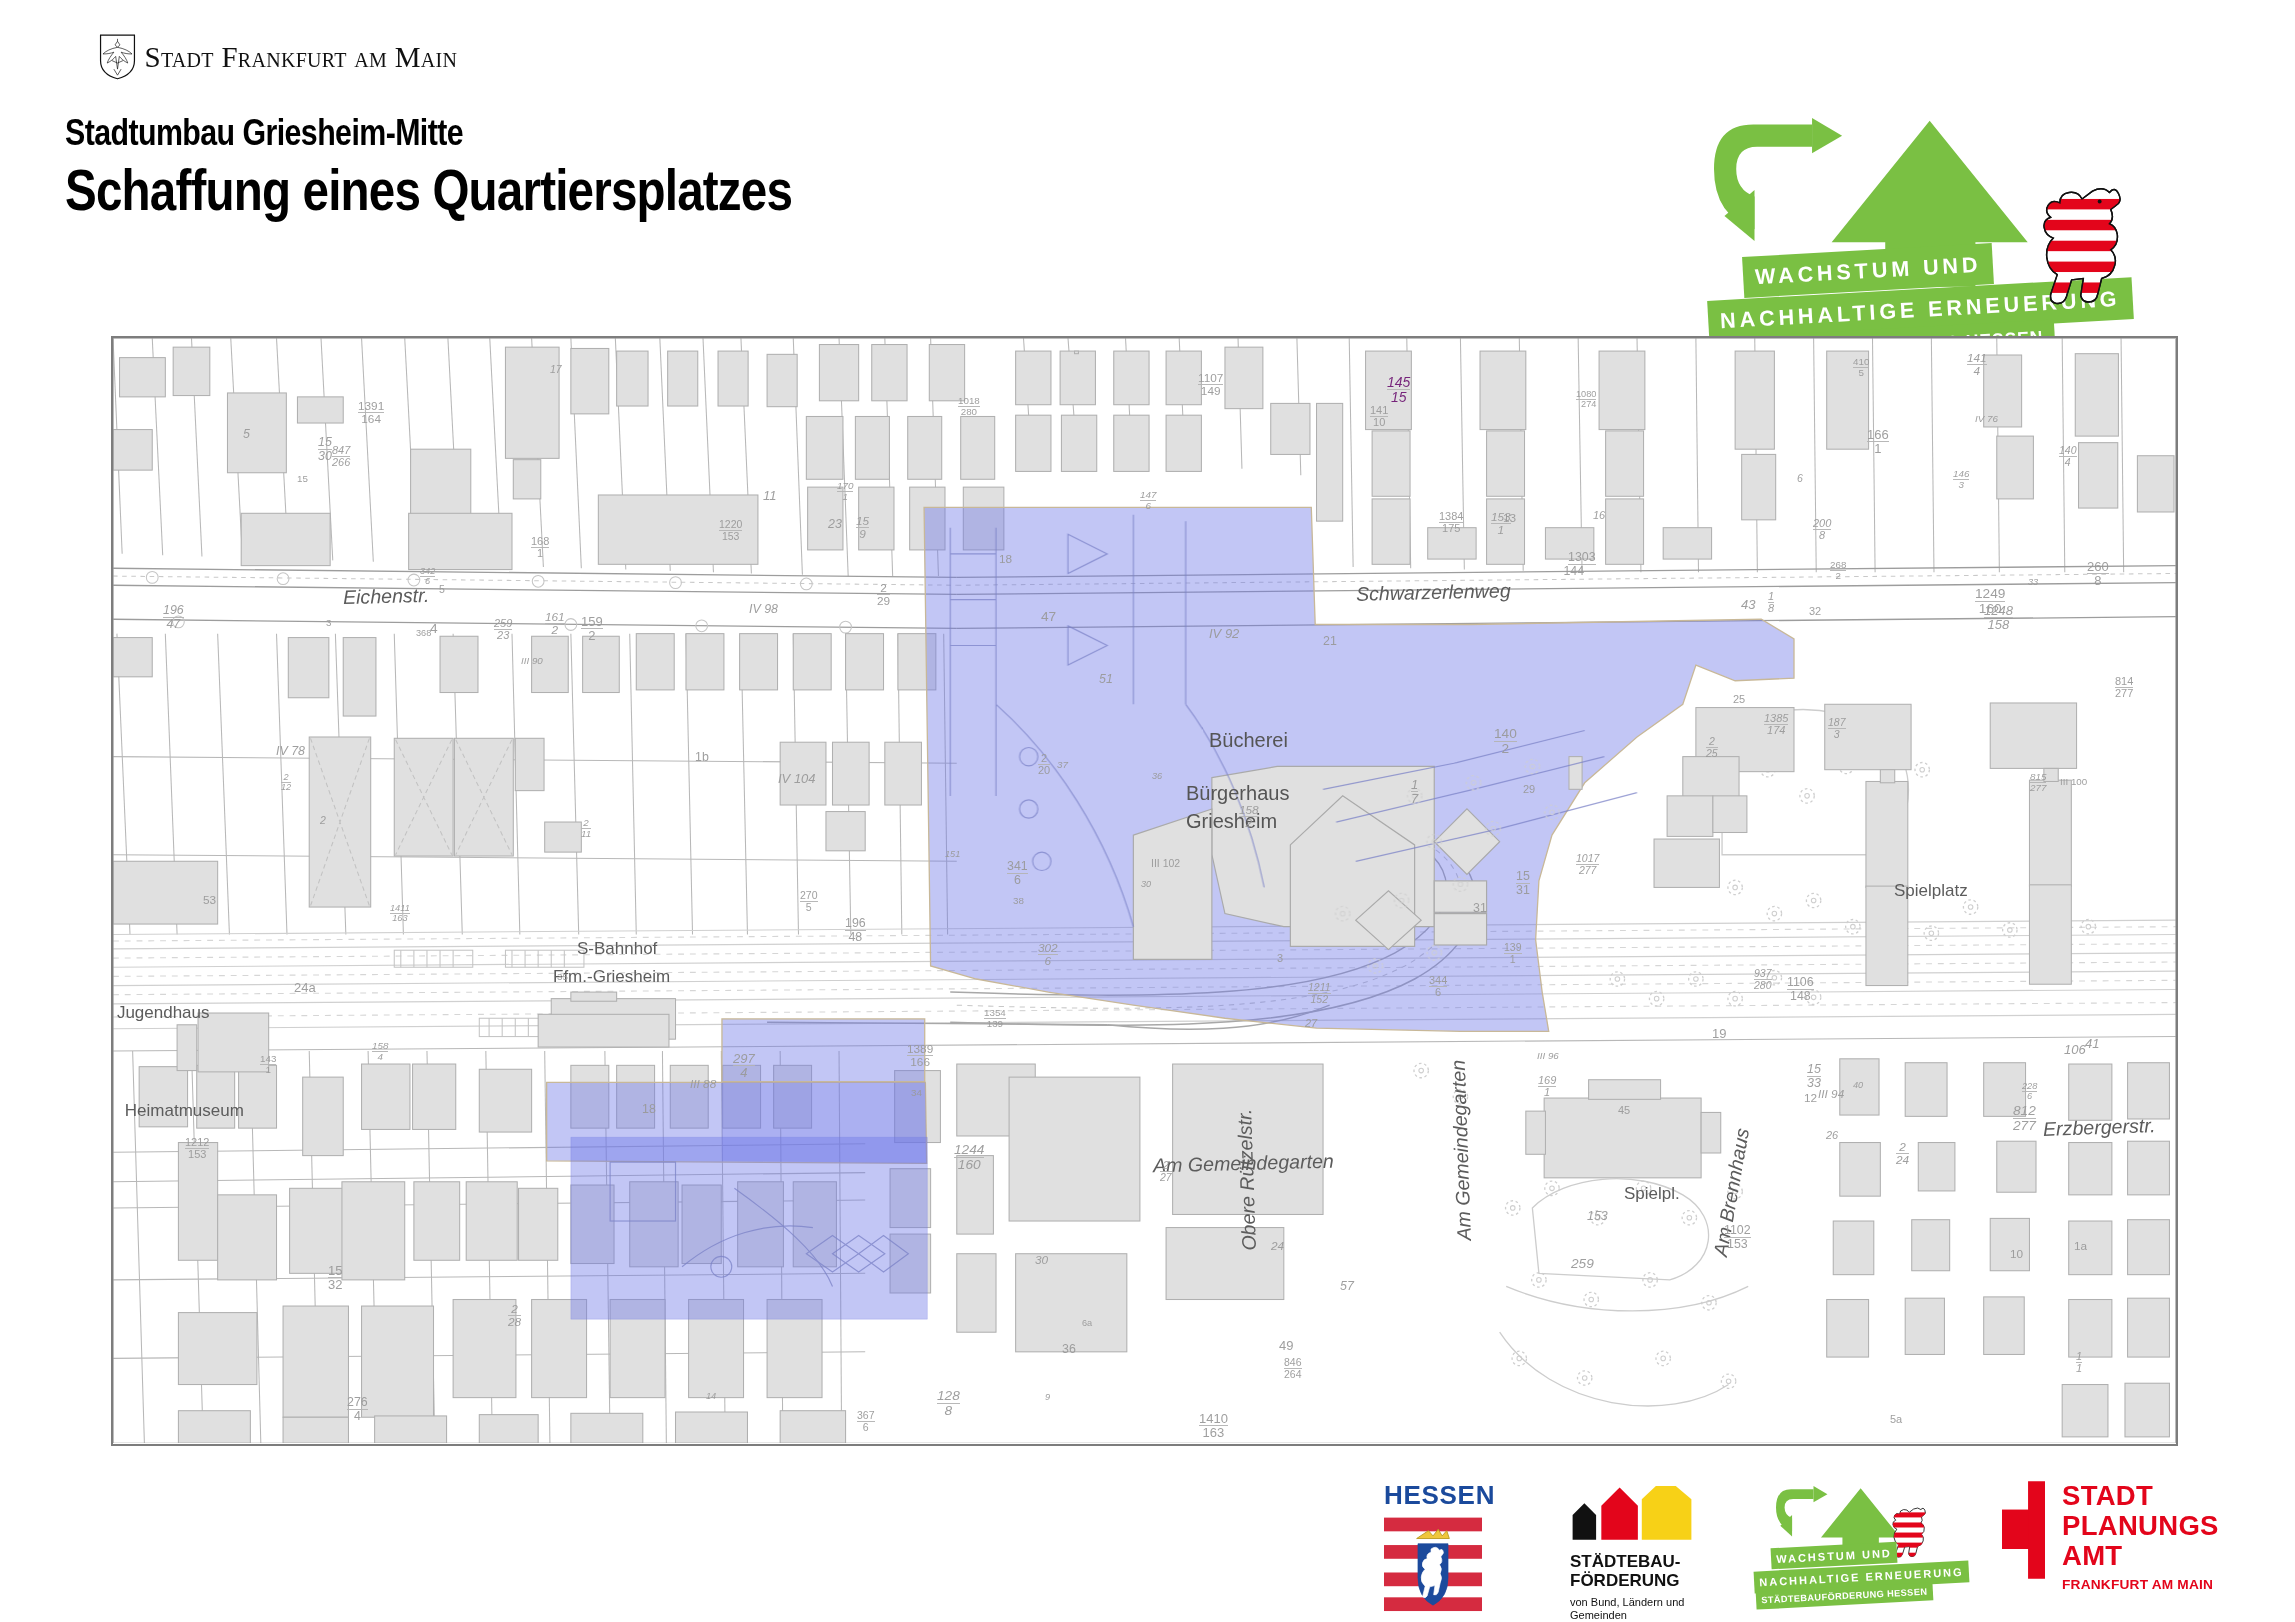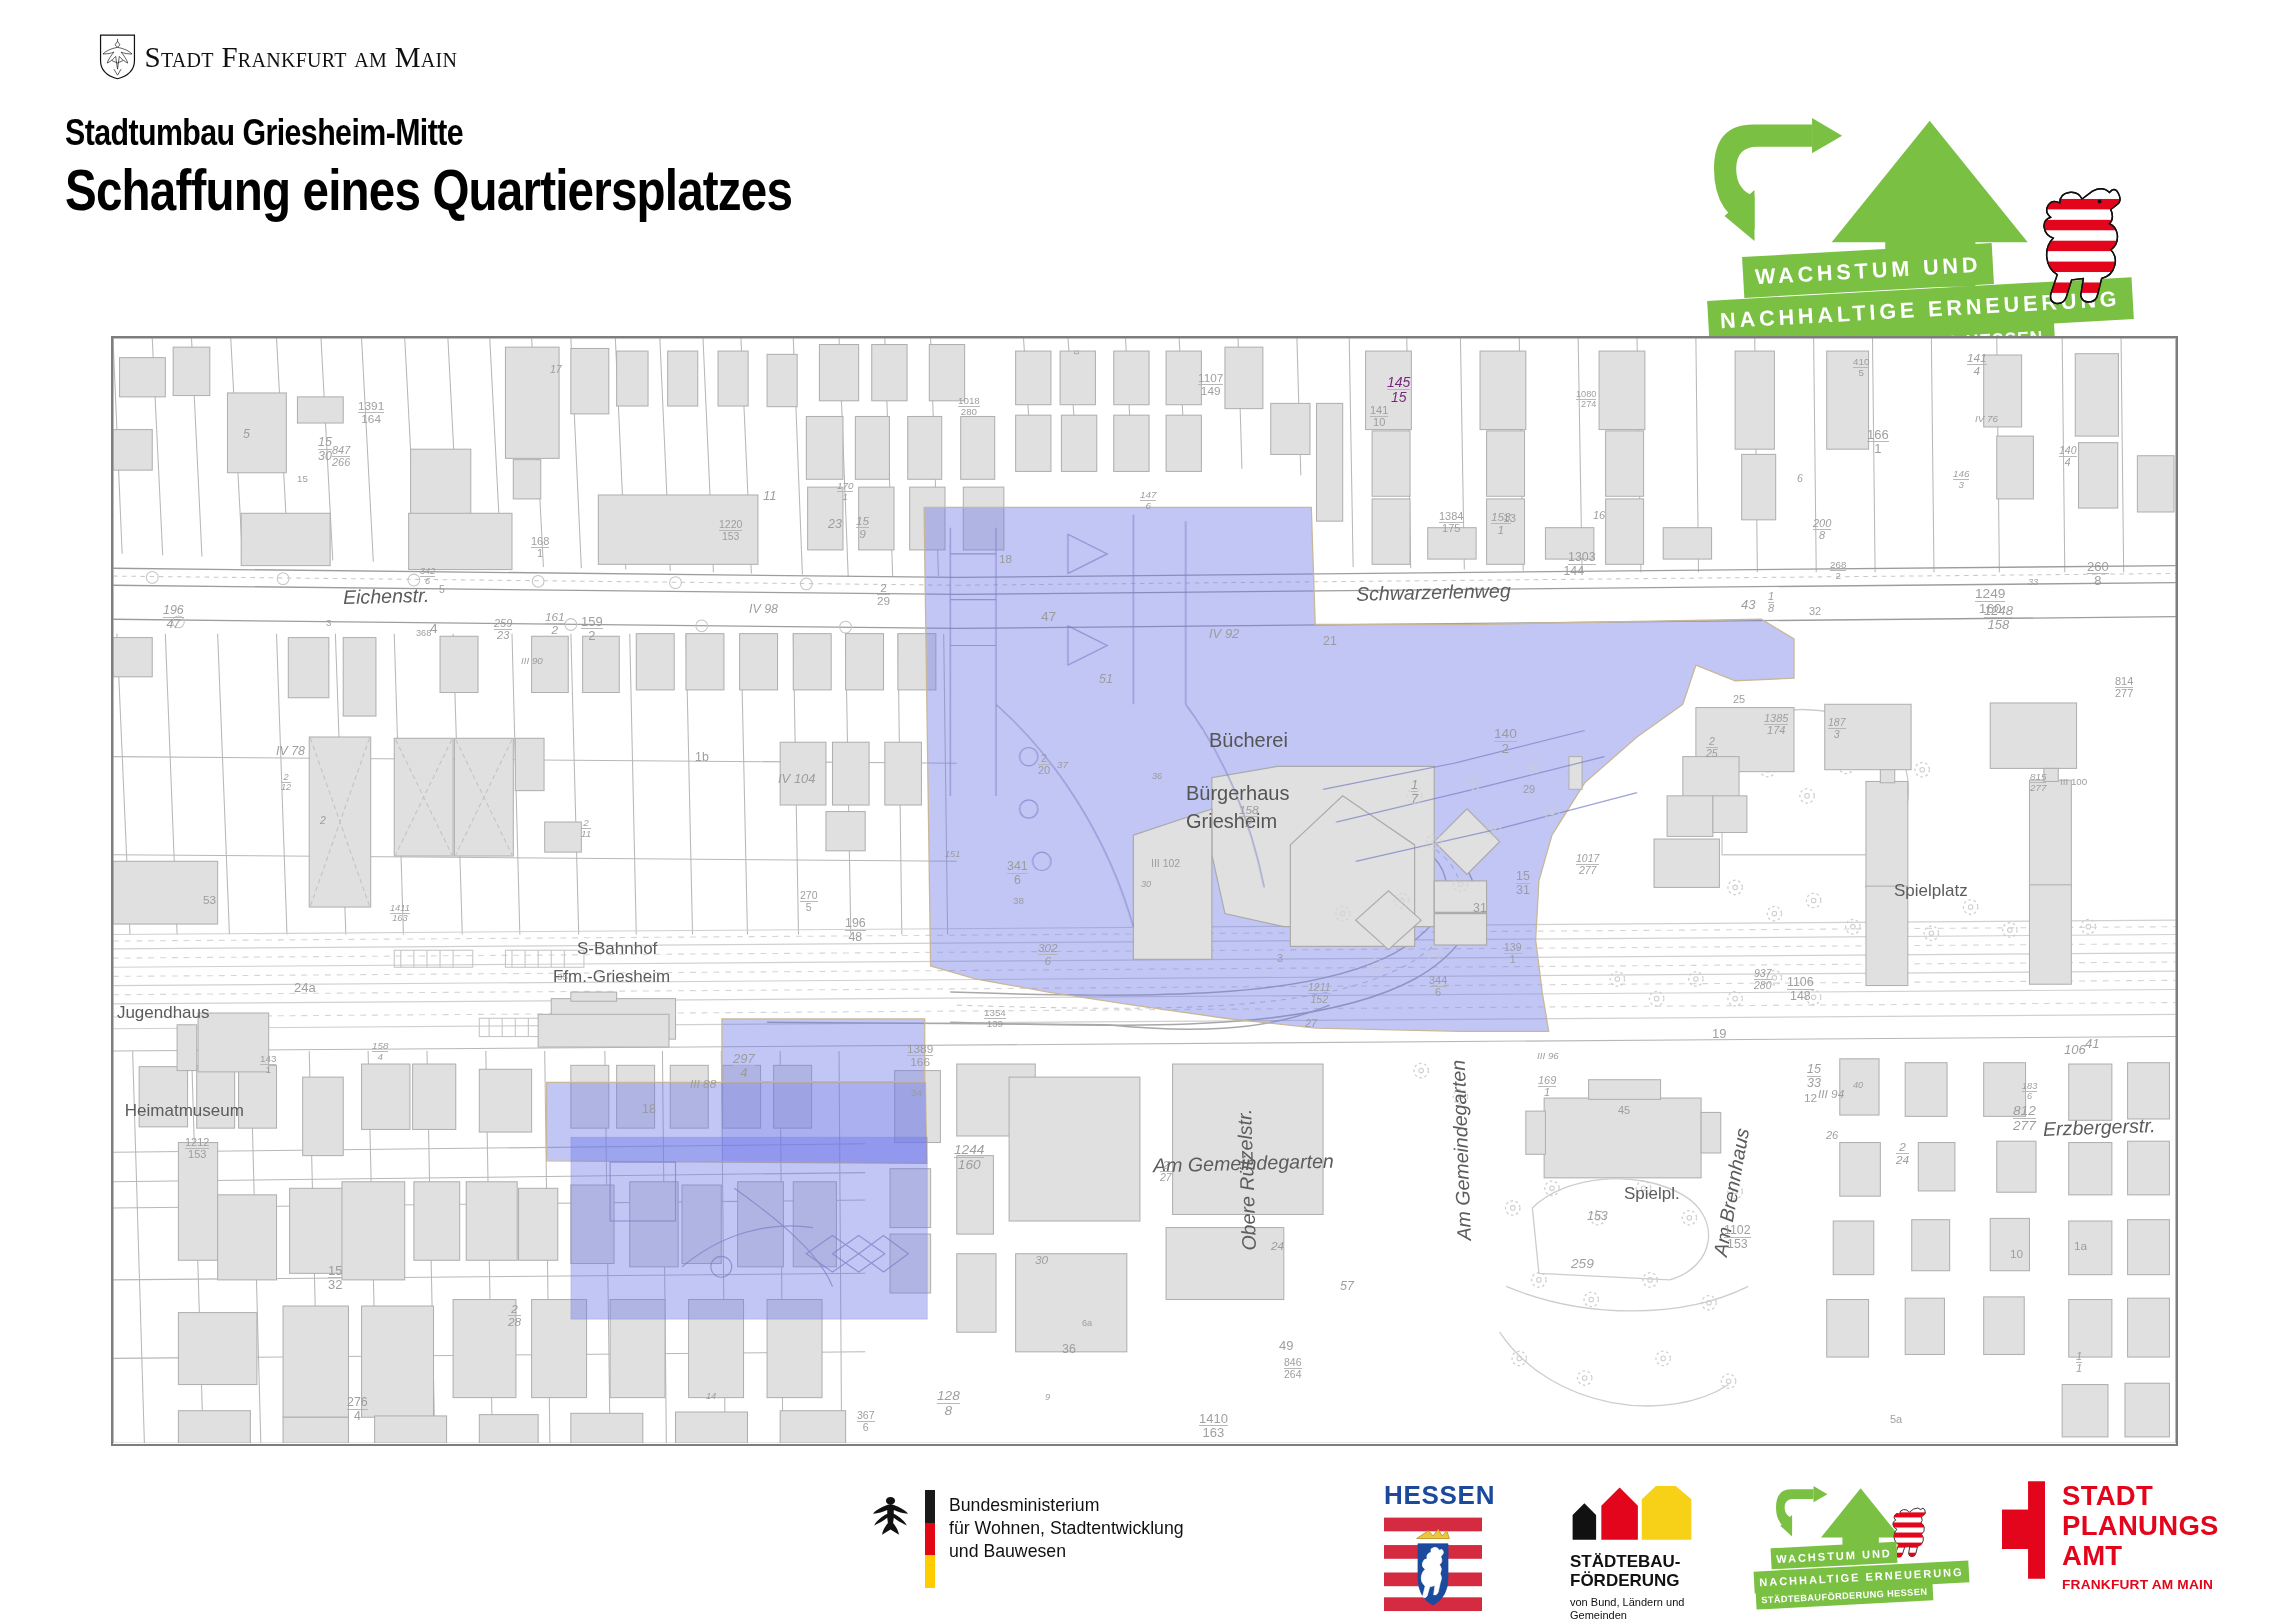--- a/index.html
+++ b/index.html
@@ -654,21 +654,21 @@
   <div class="map-label poi" style="left:1096px;top:391px;">Bücherei</div>
   <div class="map-label poi" style="left:1073px;top:444px;">Bürgerhaus</div>
   <div class="map-label poi" style="left:1073px;top:472px;">Griesheim</div>
   <div class="map-label poi-sm" style="left:464px;top:601px;">S-Bahnhof</div>
   <div class="map-label poi-sm" style="left:440px;top:629px;">Ffm.-Griesheim</div>
   <div class="map-label poi-sm" style="left:3.9px;top:665px;">Jugendhaus</div>
   <div class="map-label poi-sm" style="left:11.8px;top:763px;">Heimatmuseum</div>
   <div class="map-label poi-sm" style="left:1781px;top:543px;">Spielplatz</div>
   <div class="map-label poi-sm" style="left:1511px;top:846px;">Spielpl.</div>
 <div class="map-label" style="left: 1909px; top: 744px; font-size: 9.2px; font-style: italic; color: rgb(154, 154, 154); opacity: 0.95; text-align: center; line-height: 1.02;">
-      <span style="display:block;border-bottom:0.7px solid #b5b5b5;">183</span>
+      <span style="display:block;border-bottom:0.7px solid #b5b5b5;">228</span>
       <span style="display:block;">6</span>
     </div>
     <div class="map-label" style="left: 1158px; top: 901px; font-size: 11.8px; font-style: italic; color: rgb(154, 154, 154); opacity: 0.95;">24</div>
     <div class="map-label" style="left: 181px; top: 642px; font-size: 13px; font-style: normal; color: rgb(154, 154, 154); opacity: 0.95;">24a</div>
     <div class="map-label" style="left: 1391px; top: 604px; font-size: 10.5px; font-style: normal; color: rgb(154, 154, 154); opacity: 0.95; text-align: center; line-height: 1.02;">
       <span style="display:block;border-bottom:0.7px solid #b5b5b5;">139</span>
       <span style="display:block;">1</span>
     </div>
     <div class="map-label" style="left: 871px; top: 670px; font-size: 9.8px; font-style: normal; color: rgb(154, 154, 154); opacity: 0.95; text-align: center; line-height: 1.02;">
       <span style="display:block;border-bottom:0.7px solid #b5b5b5;">1354</span>
@@ -1036,38 +1036,20 @@
       <span style="display:block;">11</span>
     </div>
     <div class="map-label" style="left: 925px; top: 415px; font-size: 11px; font-style: normal; color: rgb(154, 154, 154); opacity: 0.95; text-align: center; line-height: 1.02;">
       <span style="display:block;border-bottom:0.7px solid #b5b5b5;">2</span>
       <span style="display:block;">20</span>
     </div>
   </div>
 
 <div id="footer">
 
-  <div class="f-logo" id="bmwsb">
-    <svg class="eagle" viewBox="0 0 62 66">
-      <g fill="#111">
-        <ellipse cx="31" cy="12" rx="7" ry="6"></ellipse>
-        <path d="M31 17 C20 20 10 25 4 32 C12 31 20 29 26 26 L26 32
-                 C18 36 10 42 6 50 C14 46 21 42 26 38 L27 46
-                 C22 52 19 58 18 64 L31 56 L44 64 C43 58 40 52 35 46 L36 38
-                 C41 42 48 46 56 50 C52 42 44 36 36 32 L36 26
-                 C42 29 50 31 58 32 C52 25 42 20 31 17 Z"></path>
-      </g>
-    </svg>
-    <div class="flagbar"></div>
-    <div class="txt">
-      <div>Bundesministerium</div>
-      <div>für Wohnen, Stadtentwicklung</div>
-      <div>und Bauwesen</div>
-    </div>
-  </div>
 
   <div class="f-logo" id="hessen-flag">
     <div class="hname">HESSEN</div>
     <div class="flag">
       <svg viewBox="0 0 150 150" width="98" height="98">
         <rect width="150" height="150" fill="#fff"></rect>
         <rect y="4" width="150" height="21" fill="#d52b40"></rect>
         <rect y="46" width="150" height="21" fill="#d52b40"></rect>
         <rect y="88" width="150" height="21" fill="#d52b40"></rect>
         <rect y="126" width="150" height="21" fill="#d52b40"></rect>

